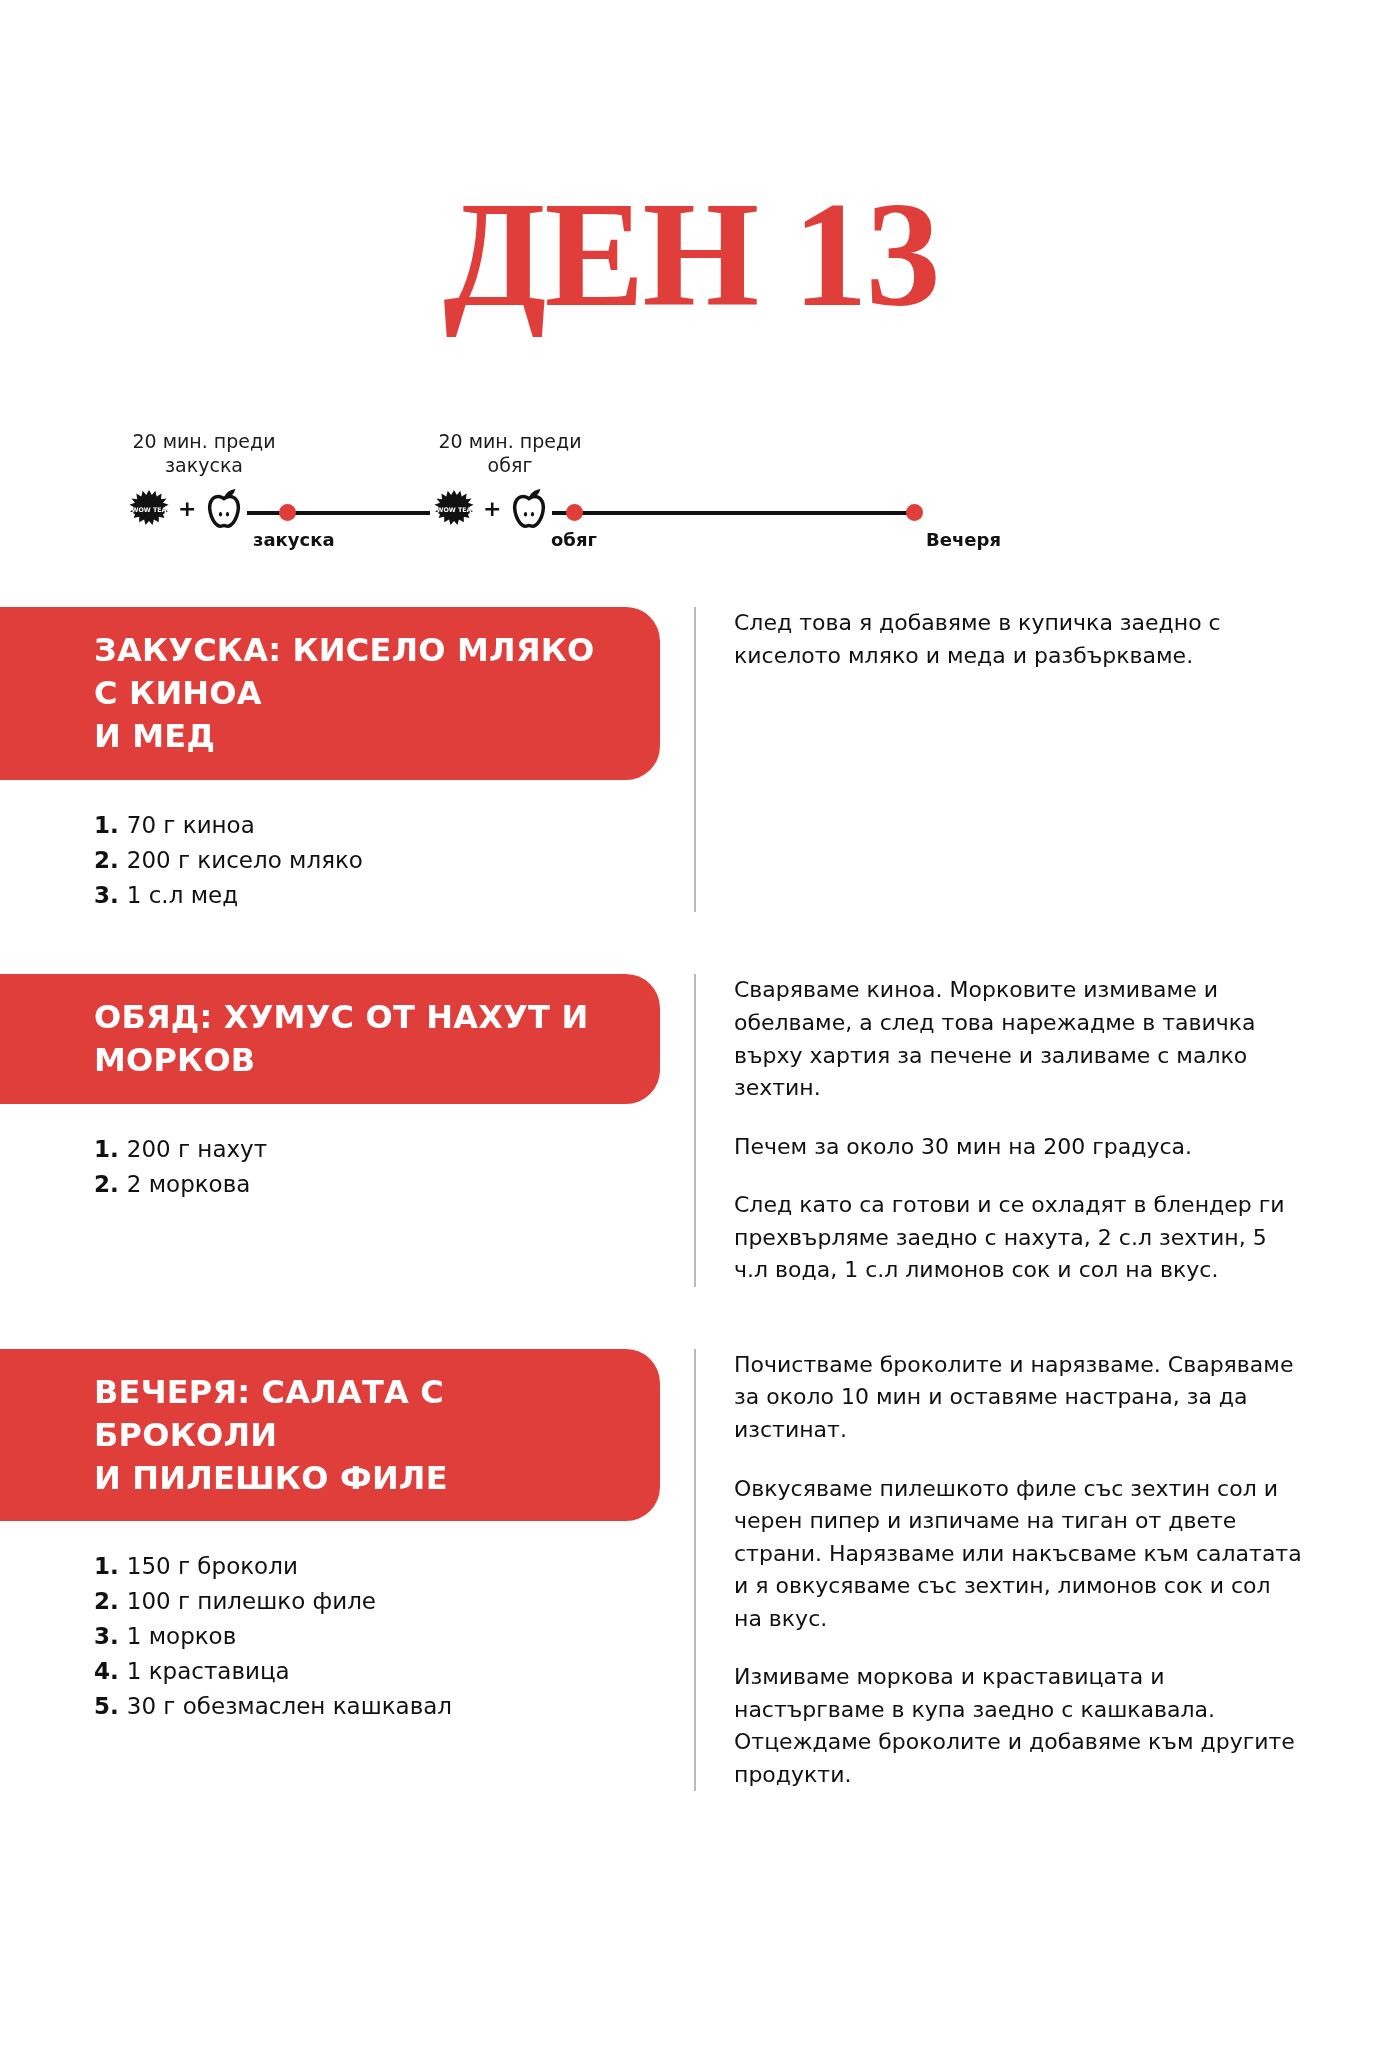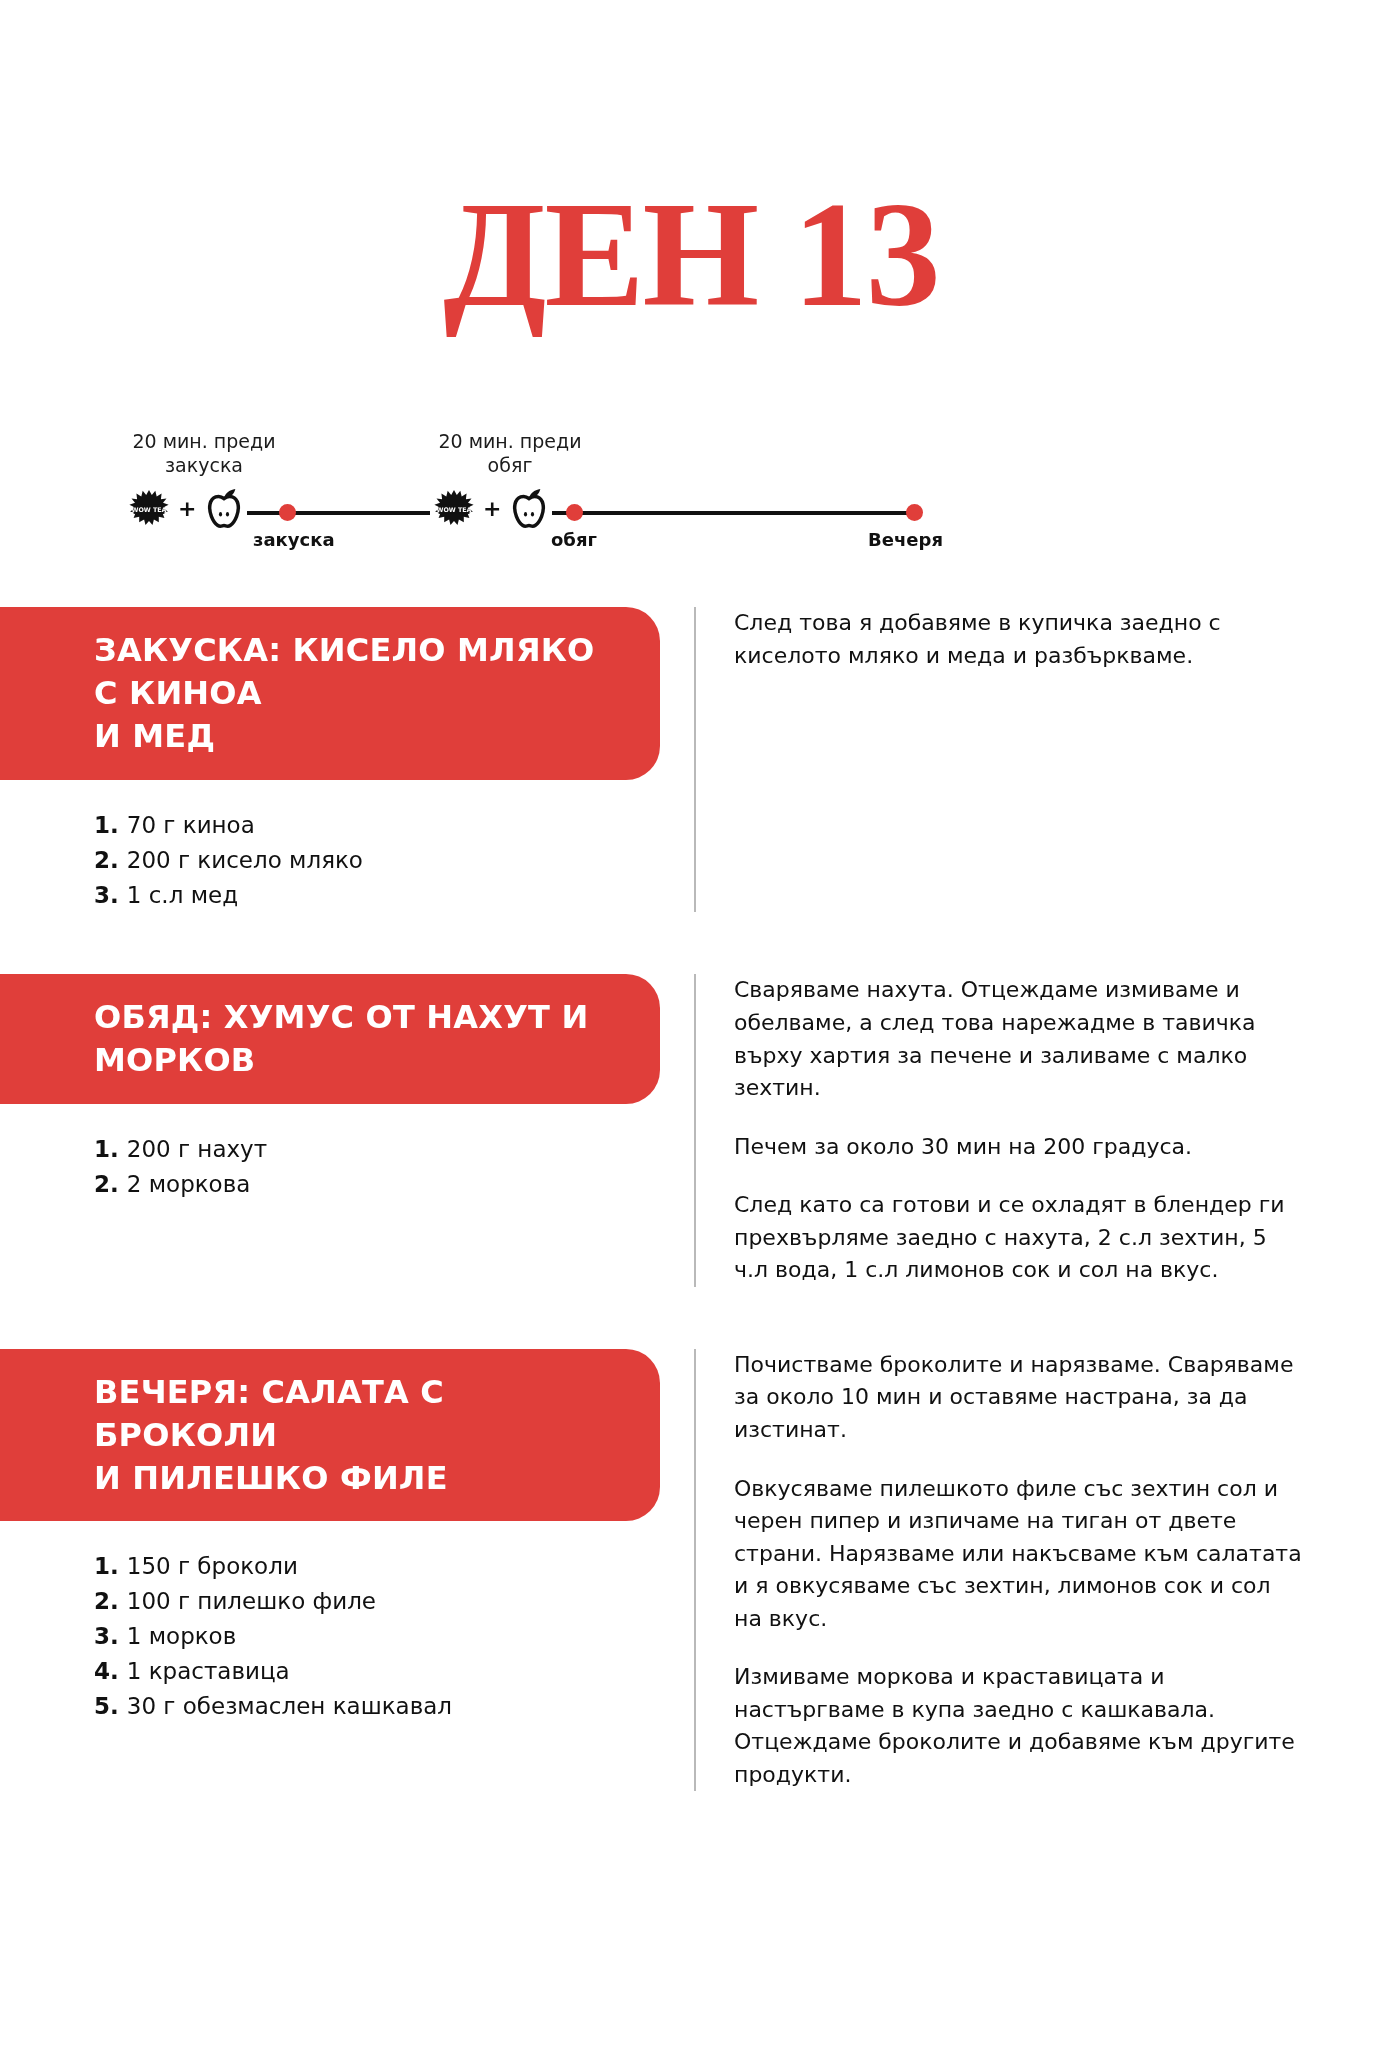--- a/index.html
+++ b/index.html
@@ -109,21 +109,21 @@
   .tl-label {
     position: absolute;
     font-size: 18px;
     font-weight: 700;
     color: #111111;
     top: 100px;
     white-space: nowrap;
   }
   .tl-label.l1 { left: 253px; }
   .tl-label.l2 { left: 551px; }
-  .tl-label.l3 { left: 868px; }
+  .tl-label.l3 { left: 926px; }
 
   
   .meals {
     position: relative;
     margin-top: 48px;
   }
   .meal {
     display: flex;
     align-items: flex-start;
     margin-bottom: 62px;
@@ -272,21 +272,21 @@
 
     <section class="meal">
       <div class="meal-left">
         <div class="meal-header">ОБЯД: ХУМУС ОТ НАХУТ И МОРКОВ</div>
         <ol class="meal-ingredients">
           <li>200 г нахут</li>
           <li>2 моркова</li>
         </ol>
       </div>
       <div class="meal-right">
-        <p>Сваряваме нахута. Отцеждаме измиваме и обелваме, а след това нарежадме в тавичка върху хартия за печене и заливаме с малко зехтин.</p>
+        <p>Сваряваме киноа. Морковите измиваме и обелваме, а след това нарежадме в тавичка върху хартия за печене и заливаме с малко зехтин.</p>
         <p>Печем за около 30 мин на 200 градуса.</p>
         <p>След като са готови и се охладят в блендер ги прехвърляме заедно с нахута, 2 с.л зехтин, 5 ч.л вода, 1 с.л лимонов сок и сол на вкус.</p>
       </div>
     </section>
 
     <section class="meal">
       <div class="meal-left">
         <div class="meal-header">ВЕЧЕРЯ: САЛАТА С БРОКОЛИ
 И ПИЛЕШКО ФИЛЕ</div>
         <ol class="meal-ingredients">

